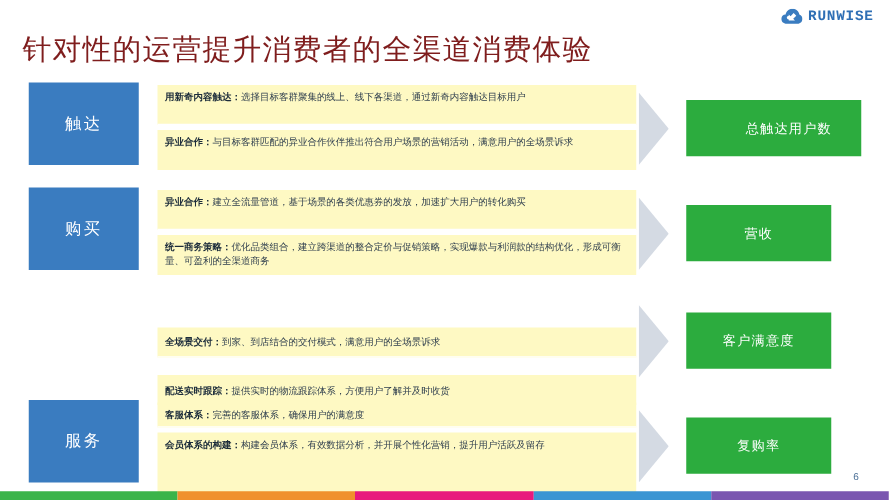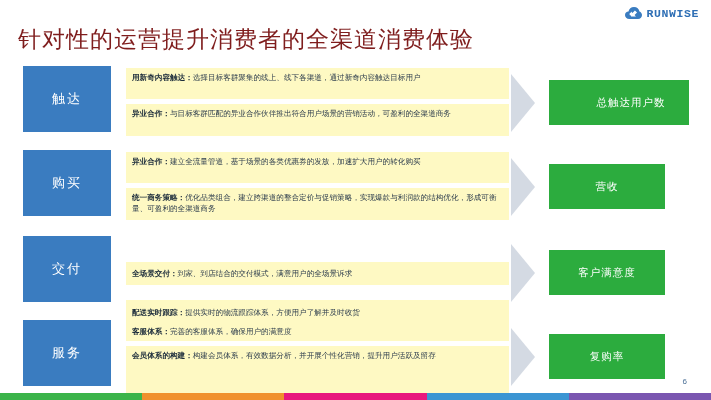--- a/index.html
+++ b/index.html
@@ -176,21 +176,21 @@
 
     <div class="row" style="top:0px;height:78px;">
       <div class="stage-box" style="top:4px;height:66px;">
         <span>触达</span>
       </div>
       <div class="items" style="top:6px;">
         <div class="item" style="height:32px;">
           <span class="lead">用新奇内容触达：</span><span>选择目标客群聚集的线上、线下各渠道，通过新奇内容触达目标用户</span>
         </div>
         <div class="item" style="height:32px;margin-top:4px;">
-          <span class="lead">异业合作：</span><span>与目标客群匹配的异业合作伙伴推出符合用户场景的营销活动，可盈利的全渠道商务</span>
+          <span class="lead">异业合作：</span><span>与目标客群匹配的异业合作伙伴推出符合用户场景的营销活动，满意用户的全场景诉求</span>
         </div>
       </div>
       <div class="chev" style="top:12px;height:58px;">
         <svg viewBox="0 0 24 58" preserveAspectRatio="none">
             <polygon points="0,0 24,29 0,58" fill="#d4dae3"></polygon>
           </svg>
       </div>
       <div class="metric" style="top:18px;height:45px;padding-left:24px;">
         <span>总触达用户数</span>
       </div>
@@ -212,23 +212,20 @@
         <svg viewBox="0 0 24 58" preserveAspectRatio="none">
             <polygon points="0,0 24,29 0,58" fill="#d4dae3"></polygon>
           </svg>
       </div>
       <div class="metric" style="top:18px;height:45px;">
         <span>营收</span>
       </div>
     </div>
 
     <div class="row" style="top:170px;height:78px;">
-      <div class="stage-box" style="top:4px;height:66px;">
-        <span>交付</span>
-      </div>
       <div class="items" style="top:6px;margin-top:24px;">
         <div class="item" style="height:24px;display:flex;align-items:center;">
           <div><span class="lead">全场景交付：</span><span>到家、到店结合的交付模式，满意用户的全场景诉求</span></div>
         </div>
         <div class="item" style="height:24px;margin-top:14px;display:flex;align-items:center;">
           <div><span class="lead">配送实时跟踪：</span><span>提供实时的物流跟踪体系，方便用户了解并及时收货</span></div>
         </div>
       </div>
       <div class="chev" style="top:12px;height:58px;">
         <svg viewBox="0 0 24 58" preserveAspectRatio="none">

